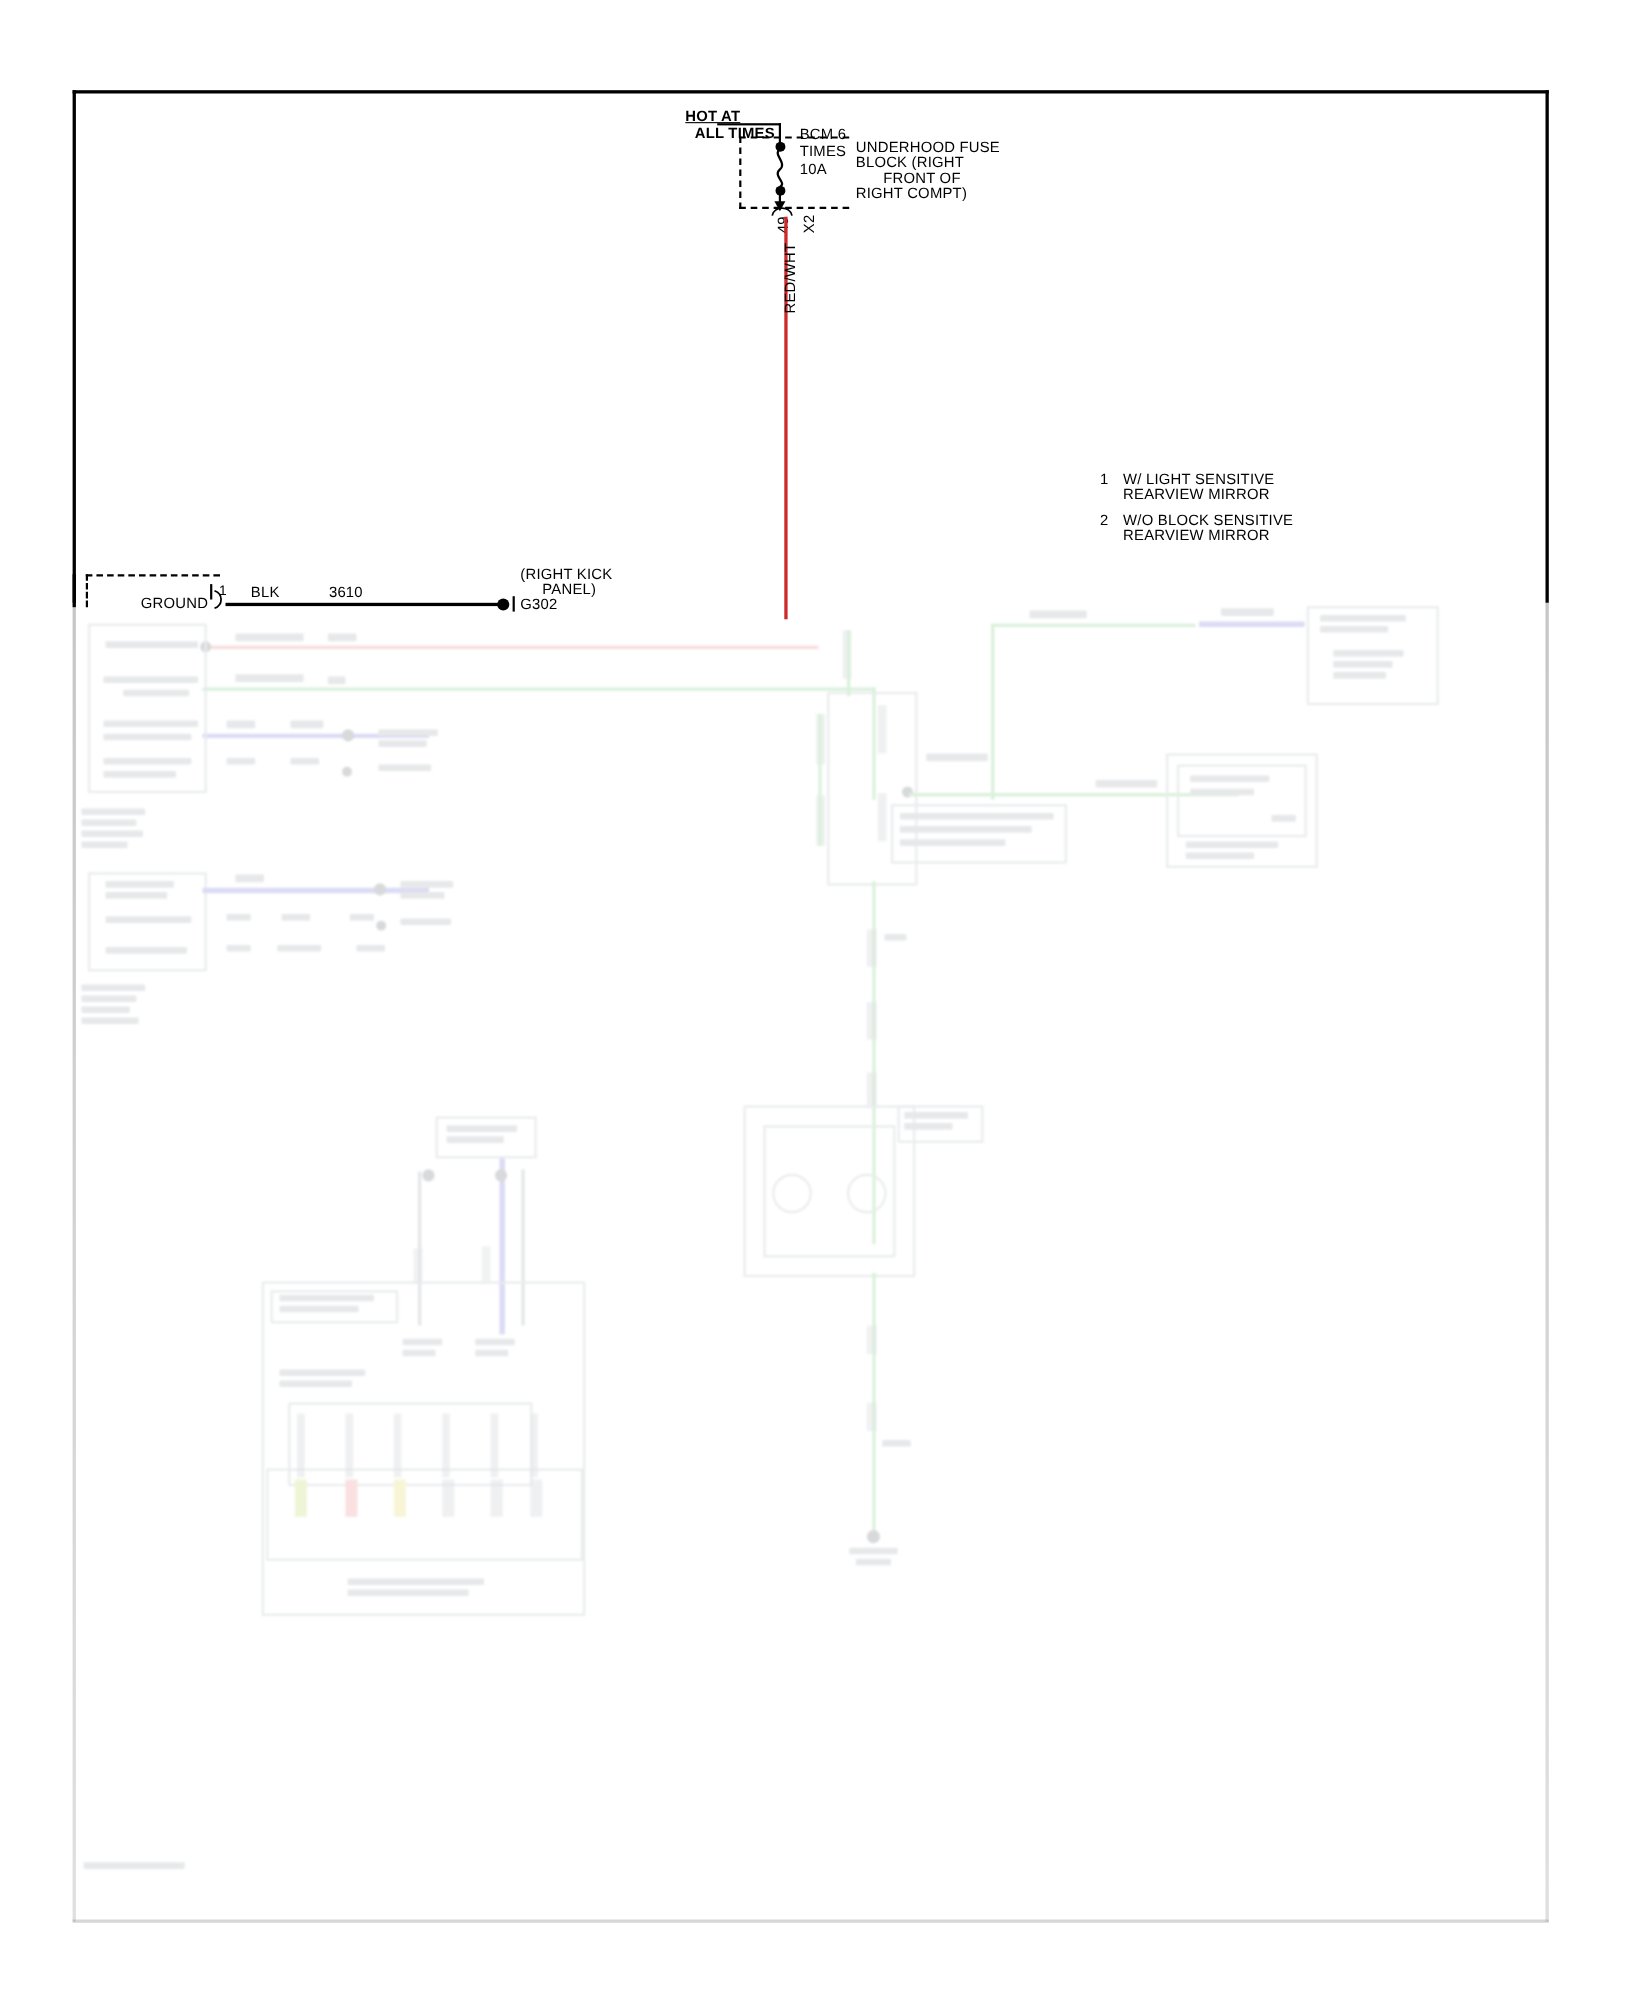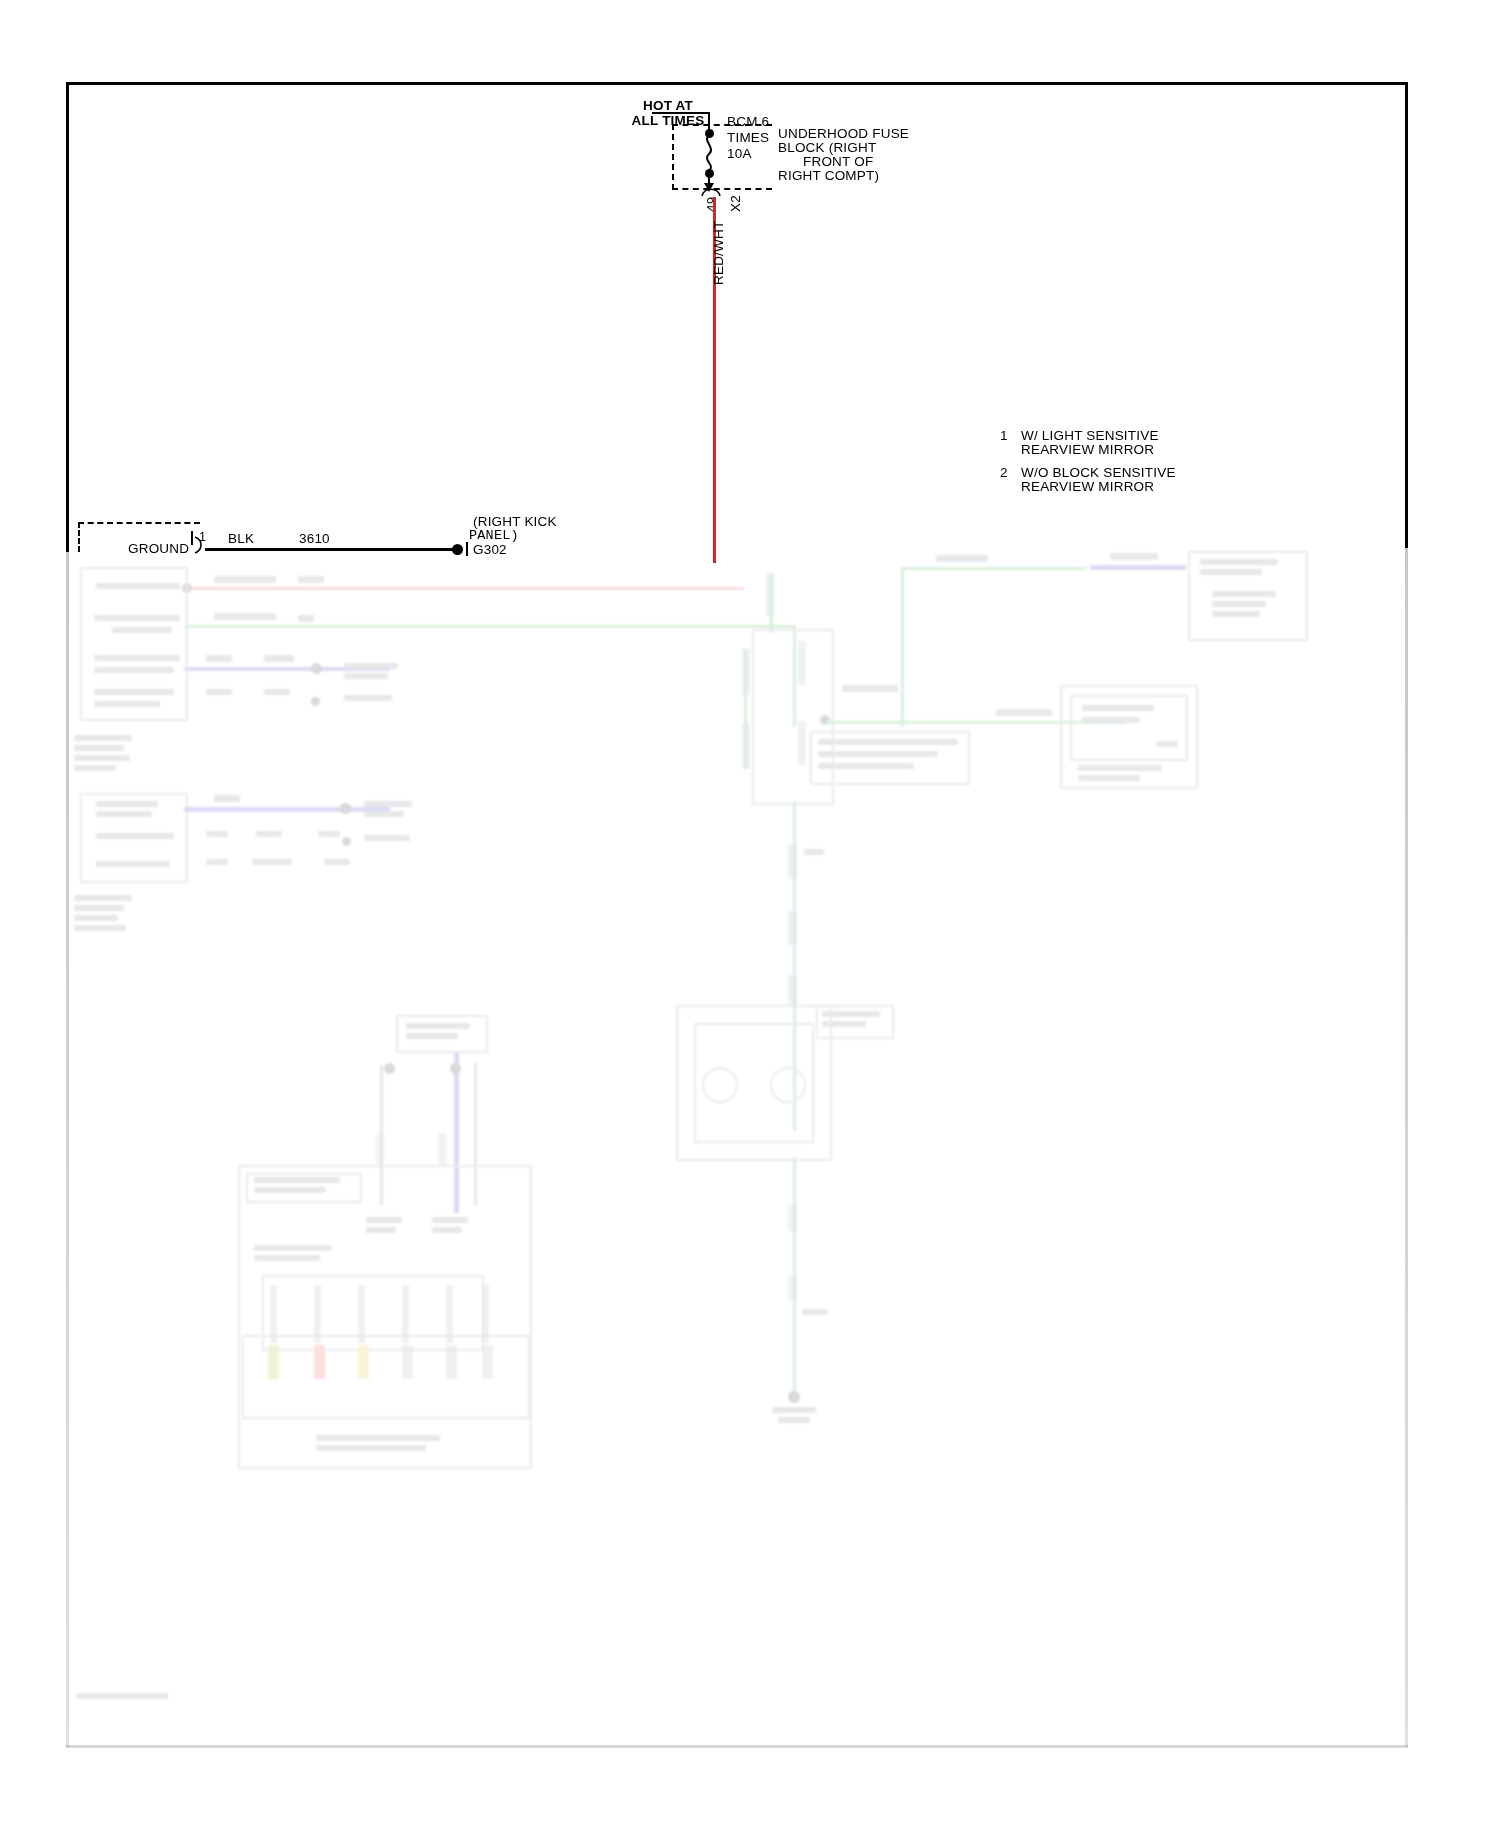--- a/index.html
+++ b/index.html
@@ -214,21 +214,21 @@
     <div class="b" style="left:292px;top:800px;width:11px;height:34px;background:#e8e07a;"></div>
     <div class="b" style="left:336px;top:800px;width:11px;height:34px;opacity:.5;"></div>
     <div class="b" style="left:380px;top:800px;width:11px;height:34px;opacity:.5;"></div>
     <div class="b" style="left:416px;top:800px;width:11px;height:34px;opacity:.5;"></div>
 
     <div class="txt" style="left:250px;top:890px;width:124px;height:6px;"></div>
     <div class="txt" style="left:250px;top:900px;width:110px;height:6px;"></div>
     <div class="txt" style="left:10px;top:1148px;width:92px;height:6px;"></div>
   </div>
 
-  <div class="lbl c" style="left:608px;top:98px;width:120px;font-weight:bold;">HOT AT</div>
+  <div class="lbl c" style="left:588px;top:98px;width:120px;font-weight:bold;text-decoration:underline;">HOT AT</div>
   <div class="lbl c" style="left:608px;top:113px;width:120px;font-weight:bold;">ALL TIMES</div>
 
   <div class="dashed-box" style="left:672px;top:124px;width:98px;height:62px;border-right:none;"></div>
 
   <svg style="left:700px;top:126px;width:30px;height:62px;">
     <path d="M9,4 L9,8" stroke="#000" stroke-width="2" fill="none"></path>
     <path d="M9,10 C2,14 16,22 9,28 C2,34 16,40 9,44" stroke="#000" stroke-width="2" fill="none"></path>
     <path d="M9,46 L9,50" stroke="#000" stroke-width="2" fill="none"></path>
   </svg>
   <div class="node" style="left:705px;top:129px;"></div>
@@ -274,21 +274,21 @@
   <div class="lbl" style="left:199px;top:530px;font-size:12.5px;">1</div>
   <div class="lbl" style="left:228px;top:531px;">BLK</div>
   <div class="lbl" style="left:299px;top:531px;">3610</div>
 
   <div class="blk" style="left:205px;top:548px;width:250px;height:3px;"></div>
   <div class="node" style="left:452px;top:544px;width:11px;height:11px;"></div>
   <div class="blk" style="left:466px;top:542px;width:2px;height:14px;"></div>
 
   <div class="lbl" style="left:473px;top:542px;">G302</div>
   <div class="lbl" style="left:473px;top:514px;">(RIGHT KICK</div>
-  <div class="lbl" style="left:469px;top:528px;font-family:Liberation Mono, monospace;">PANEL)</div>
+  <div class="lbl" style="left:493px;top:528px;">PANEL)</div>
 
   <div class="lbl" style="left:1000px;top:428px;">1</div>
   <div class="lbl" style="left:1021px;top:428px;">W/ LIGHT SENSITIVE</div>
   <div class="lbl" style="left:1021px;top:442px;">REARVIEW MIRROR</div>
 
   <div class="lbl" style="left:1000px;top:465px;">2</div>
   <div class="lbl" style="left:1021px;top:465px;">W/O BLOCK SENSITIVE</div>
   <div class="lbl" style="left:1021px;top:479px;">REARVIEW MIRROR</div>
 
 </div>

